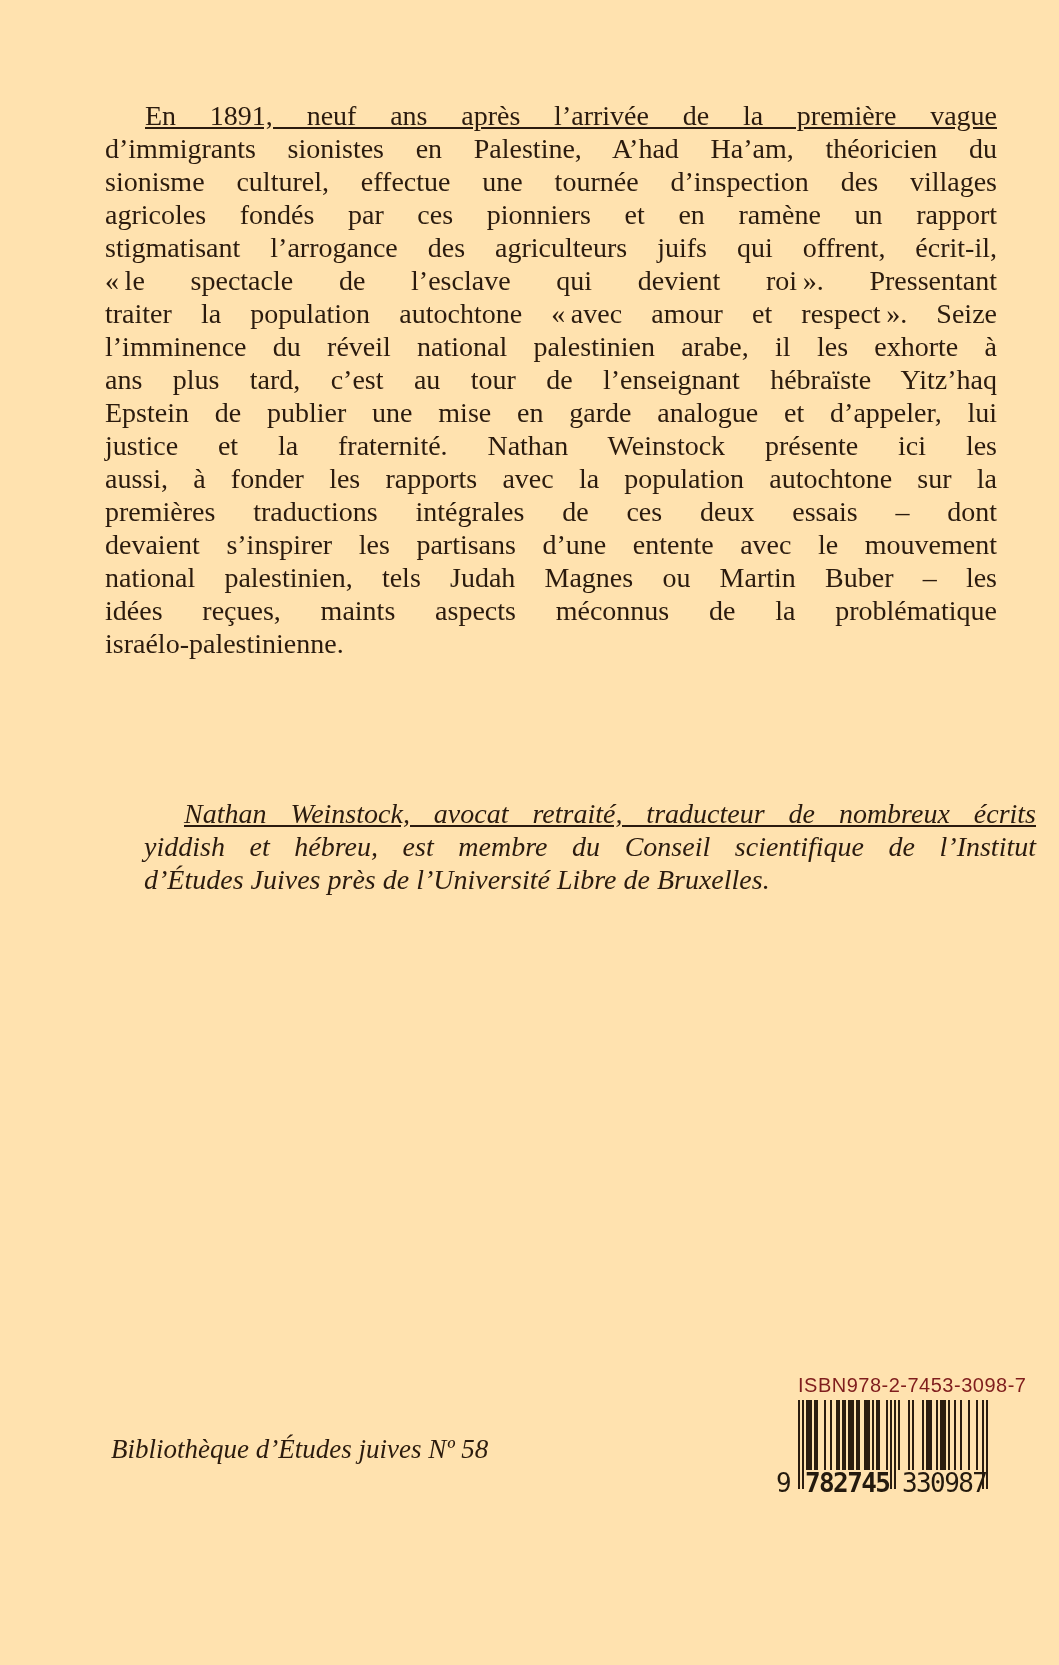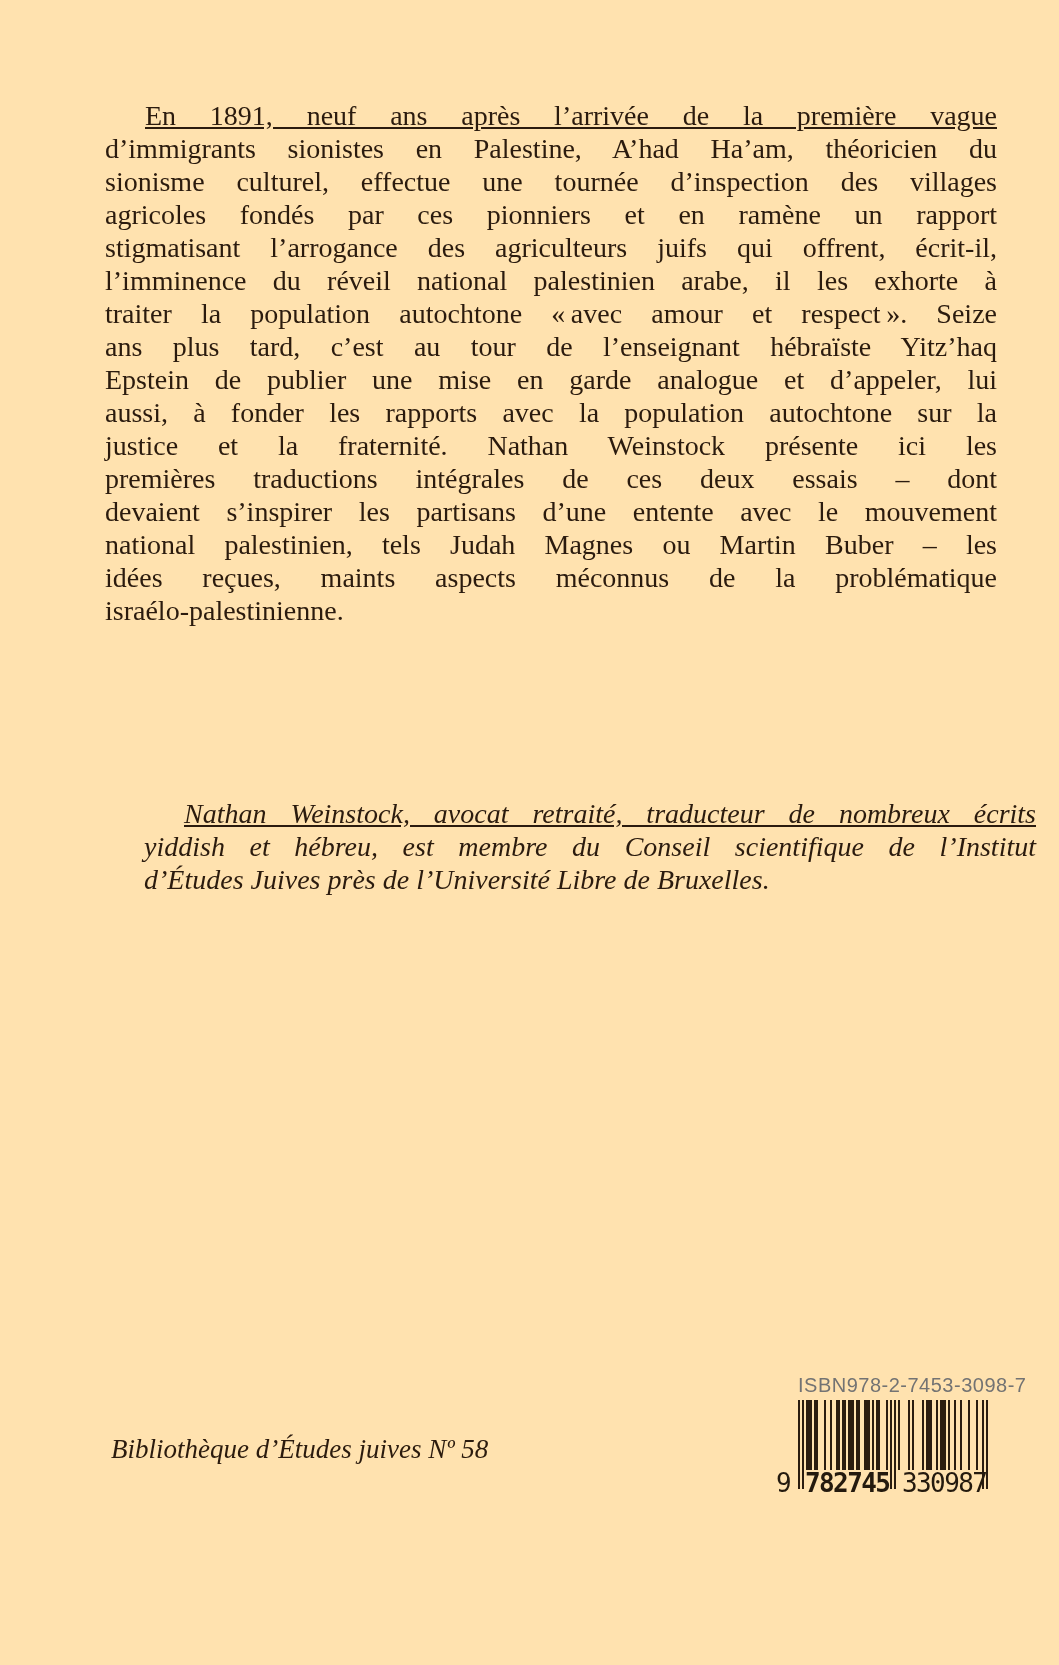--- a/index.html
+++ b/index.html
@@ -49,21 +49,21 @@
     left: 798px;
     top: 1374px;
     width: 190px;
   }
   .isbn-row {
     display: flex;
     justify-content: space-between;
     font-family: "Liberation Sans", "DejaVu Sans", sans-serif;
     font-size: 20px;
     letter-spacing: 0.5px;
-    color: #737373;
+    color: #7f1d1d;
     white-space: nowrap;
   }
   .bars {
     position: relative;
     margin-top: 3px;
     height: 94px;
     display: flex;
     align-items: flex-start;
   }
   .bar { width: 2px; height: 70px; flex: 0 0 2px; }
@@ -88,26 +88,27 @@
 <body>
 
 <div class="cover">
 
   <div class="synopsis">
       <div class="jline first">En 1891, neuf ans après l’arrivée de la première vague</div>
       <div class="jline">d’immigrants sionistes en Palestine, A’had Ha’am, théoricien du</div>
       <div class="jline">sionisme culturel, effectue une tournée d’inspection des villages</div>
       <div class="jline">agricoles fondés par ces pionniers et en ramène un rapport</div>
       <div class="jline">stigmatisant l’arrogance des agriculteurs juifs qui offrent, écrit-il,</div>
+      <div class="jline">« le spectacle de l’esclave qui devient roi ». Pressentant</div>
+      <div class="jline">traiter la population autochtone « avec amour et respect ». Seize</div>
       <div class="jline">l’imminence du réveil national palestinien arabe, il les exhorte à</div>
-      <div class="jline">traiter la population autochtone « avec amour et respect ». Seize</div>
       <div class="jline">ans plus tard, c’est au tour de l’enseignant hébraïste Yitz’haq</div>
       <div class="jline">Epstein de publier une mise en garde analogue et d’appeler, lui</div>
+      <div class="jline">justice et la fraternité. Nathan Weinstock présente ici les</div>
       <div class="jline">aussi, à fonder les rapports avec la population autochtone sur la</div>
-      <div class="jline">justice et la fraternité. Nathan Weinstock présente ici les</div>
       <div class="jline">premières traductions intégrales de ces deux essais – dont</div>
       <div class="jline">devaient s’inspirer les partisans d’une entente avec le mouvement</div>
       <div class="jline">national palestinien, tels Judah Magnes ou Martin Buber – les</div>
       <div class="jline">idées reçues, maints aspects méconnus de la problématique</div>
       <div class="jline last">israélo-palestinienne.</div>
     </div>
 
   <div class="bio">
       <div class="jline first">Nathan Weinstock, avocat retraité, traducteur de nombreux écrits</div>
       <div class="jline">yiddish et hébreu, est membre du Conseil scientifique de l’Institut</div>

